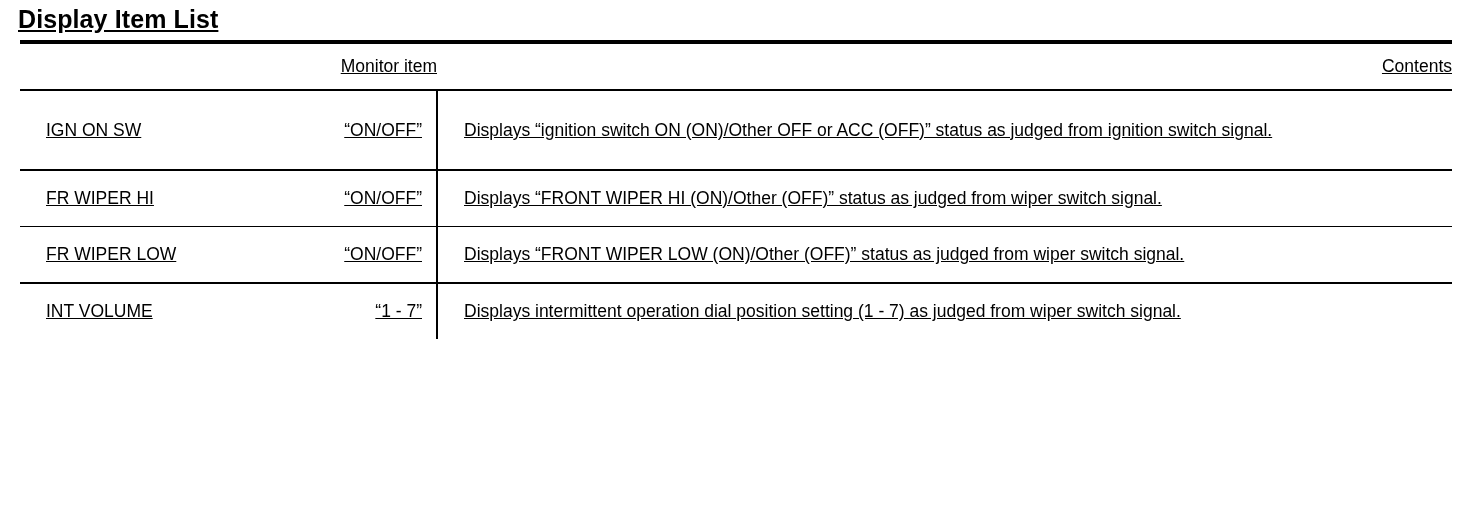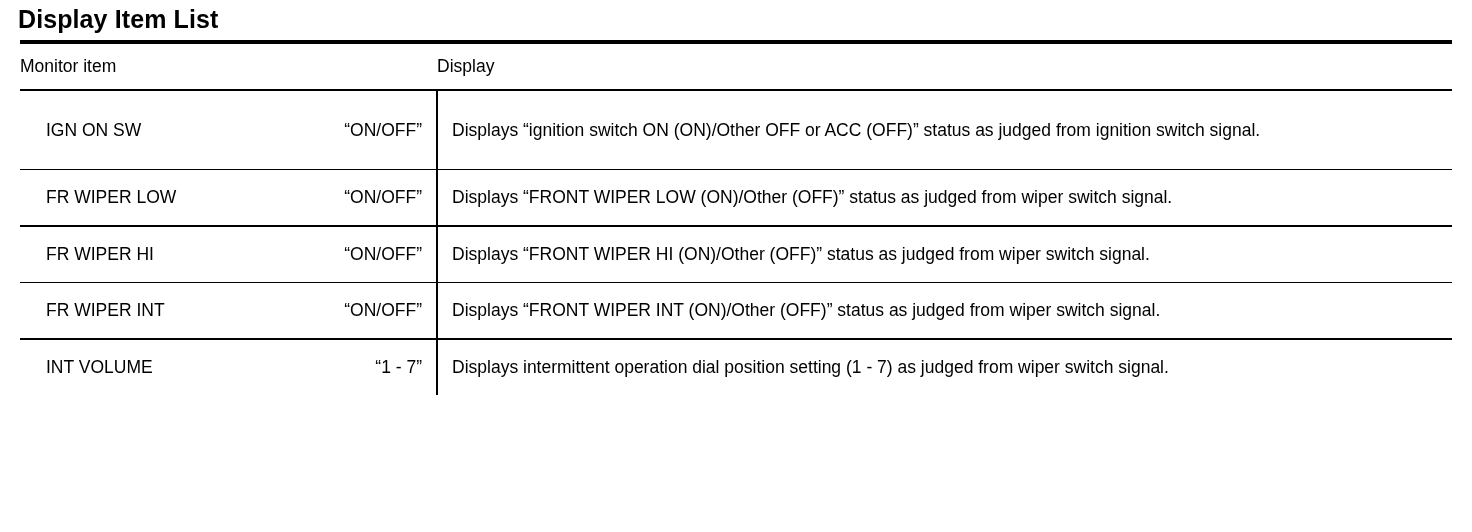--- a/index.html
+++ b/index.html
@@ -14,20 +14,21 @@
     font-family: "Liberation Sans", sans-serif;
     color: #000000;
     overflow: hidden;
   }
 
   .page {
     position: relative;
     width: 1472px;
     height: 528px;
     box-sizing: border-box;
+    text-decoration: underline;
   }
 
   .page-title {
     font-size: 25px;
     font-weight: bold;
     letter-spacing: 0.1px;
     line-height: 1;
     padding: 7px 0 0 18px;
     margin: 0;
     color: #000;
@@ -59,21 +60,21 @@
     padding: 0;
     vertical-align: middle;
     border-top: 2px solid #000;
   }
   tr.head-row th { border-top: 4px solid #000; }
 
   
   tr.thin > td { border-top: 1.6px solid #000; }
 
   th.col-head {
-    text-align: left;
+    text-align: right;
     font-weight: normal;
     font-size: 17.5px;
     height: 40px;
     padding: 2px 0 3px 0;
   }
 
   td.cell-item {
     border-right: 2.5px solid #000;
     padding: 6px 10px 6px 10px;
   }
@@ -89,21 +90,21 @@
     white-space: nowrap;
     padding-left: 16px;
   }
   .item-value {
     text-align: right;
     white-space: nowrap;
     padding-right: 4px;
   }
 
   td.cell-contents {
-    padding: 6px 10px 6px 12px;
+    padding: 6px 10px 6px 24px;
     text-align: left;
   }
   .contents-text {
     display: block;
     padding-left: 2px;
   }
 
   
   tr.r2 td { height: 66px; }
   tr.r1 td { height: 43px; }
@@ -117,66 +118,55 @@
 
   <div class="table-wrap">
     <table class="item-table">
       <colgroup>
         <col class="c-item">
         <col class="c-cont">
       </colgroup>
       <thead>
         <tr class="head-row">
           <th class="col-head">Monitor item</th>
-          <th class="col-head">Display</th>
+          <th class="col-head">Contents</th>
         </tr>
       </thead>
       <tbody>
           <tr class="r2">
             <td class="cell-item">
               <div class="item-inner">
                 <span class="item-name">IGN ON SW</span>
                 <span class="item-value">“ON/OFF”</span>
               </div>
             </td>
             <td class="cell-contents">
               <span class="contents-text">Displays “ignition switch ON (ON)/Other OFF or ACC (OFF)” status as judged from ignition switch signal.</span>
-            </td>
-          </tr>
-          <tr class="r1 thin">
-            <td class="cell-item">
-              <div class="item-inner">
-                <span class="item-name">FR WIPER LOW</span>
-                <span class="item-value">“ON/OFF”</span>
-              </div>
-            </td>
-            <td class="cell-contents">
-              <span class="contents-text">Displays “FRONT WIPER LOW (ON)/Other (OFF)” status as judged from wiper switch signal.</span>
             </td>
           </tr>
           <tr class="r1">
             <td class="cell-item">
               <div class="item-inner">
                 <span class="item-name">FR WIPER HI</span>
                 <span class="item-value">“ON/OFF”</span>
               </div>
             </td>
             <td class="cell-contents">
               <span class="contents-text">Displays “FRONT WIPER HI (ON)/Other (OFF)” status as judged from wiper switch signal.</span>
             </td>
           </tr>
           <tr class="r1 thin">
             <td class="cell-item">
               <div class="item-inner">
-                <span class="item-name">FR WIPER INT</span>
+                <span class="item-name">FR WIPER LOW</span>
                 <span class="item-value">“ON/OFF”</span>
               </div>
             </td>
             <td class="cell-contents">
-              <span class="contents-text">Displays “FRONT WIPER INT (ON)/Other (OFF)” status as judged from wiper switch signal.</span>
+              <span class="contents-text">Displays “FRONT WIPER LOW (ON)/Other (OFF)” status as judged from wiper switch signal.</span>
             </td>
           </tr>
           <tr class="r1">
             <td class="cell-item">
               <div class="item-inner">
                 <span class="item-name">INT VOLUME</span>
                 <span class="item-value">“1 - 7”</span>
               </div>
             </td>
             <td class="cell-contents">

